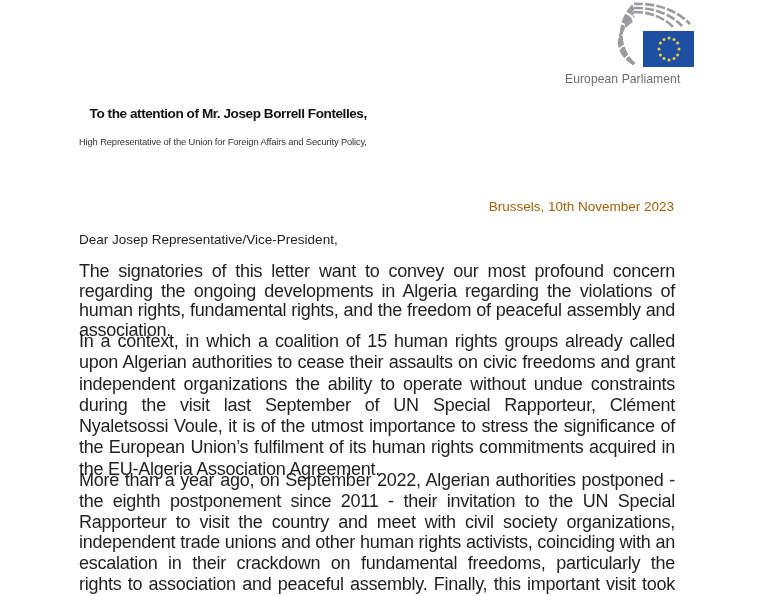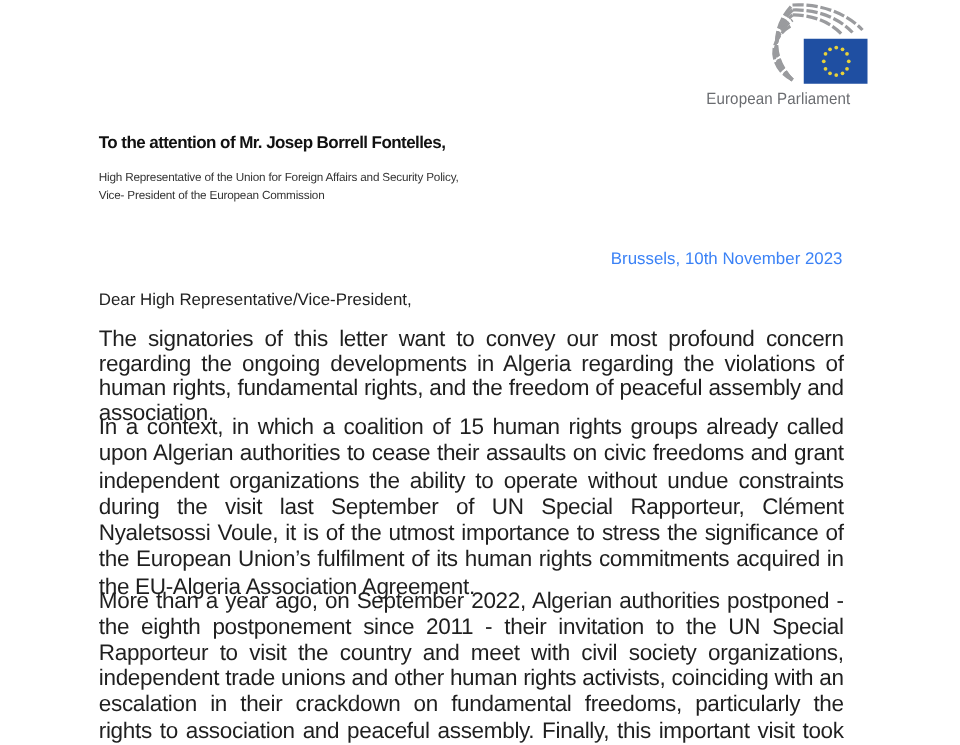--- a/index.html
+++ b/index.html
@@ -1,23 +1,23 @@
 <!DOCTYPE html>
 <html><head>
 <meta charset="utf-8">
 <style>
   html, body { margin: 0; padding: 0; background: #ffffff; }
   body { width: 768px; height: 596px; overflow: hidden; position: relative; font-family: "Liberation Sans", sans-serif; color: #1d1d1d; }
   .logo { position: absolute; left: 540px; top: 2px; width: 130px; height: 86px; margin-left: 24px; }
   .logo svg { position: absolute; left: 0; top: 0; }
   .logo-text { position: absolute; left: 1px; top: 69px; font-size: 13px; color: #6a6c70; letter-spacing: 0.1px; white-space: nowrap; transform: scaleX(0.93); transform-origin: left center; }
-  .addressee { position: absolute; left: 79px; top: 106px; }
+  .addressee { position: absolute; left: 79px; top: 106px; text-align: right; }
   .addressee-name { font-size: 13.6px; font-weight: bold; color: #111; letter-spacing: -0.45px; white-space: nowrap; }
   .addressee-line { font-size: 9.4px; color: #333; margin-top: 14px; white-space: nowrap; letter-spacing: -0.15px; line-height: 14px; }
-  .date { position: absolute; right: 94px; top: 199px; font-size: 13.5px; color: #3b82f6; white-space: nowrap; }
+  .date { position: absolute; right: 94px; top: 199px; font-size: 13.5px; color: #a16207; white-space: nowrap; }
   .salutation { position: absolute; left: 79px; top: 232px; font-size: 13.5px; color: #222; white-space: nowrap; }
   .para { position: absolute; left: 79px; width: 596px; font-size: 18px; line-height: 21px; text-align: justify; color: #1f1f1f; letter-spacing: -0.25px; }
   .p1 { top: 262px; line-height: 19.5px; }
   .p2 { top: 331px; line-height: 21.3px; }
   .p3 { top: 470px; line-height: 20.8px; }
 </style>
 </head>
 <body>
 
 <div class="logo">
@@ -49,22 +49,21 @@
         <circle cx="100" cy="37.4" r="1.5"></circle>
       </g>
     </g>
   </svg>
   <div class="logo-text">European Parliament</div>
 </div>
 
 <div class="addressee">
   <div class="addressee-name">To the attention of Mr. Josep Borrell Fontelles,</div>
   <div class="addressee-line">High Representative of the Union for Foreign Affairs and Security Policy,</div>
-  <div class="addressee-line" style="margin-top:0">Vice- President of the European Commission</div>
 </div>
 
 <div class="date">Brussels, 10th November 2023</div>
 
-<div class="salutation">Dear High Representative/Vice-President,</div>
+<div class="salutation">Dear Josep Representative/Vice-President,</div>
 
 <div class="para p1">The signatories of this letter want to convey our most profound concern regarding the ongoing developments in Algeria regarding the violations of human rights, fundamental rights, and the freedom of peaceful assembly and association.</div>
 <div class="para p2">In a context, in which a coalition of 15 human rights groups already called upon Algerian authorities to cease their assaults on civic freedoms and grant independent organizations the ability to operate without undue constraints during the visit last September of UN Special Rapporteur, Clément Nyaletsossi Voule, it is of the utmost importance to stress the significance of the European Union’s fulfilment of its human rights commitments acquired in the EU-Algeria Association Agreement.</div>
 <div class="para p3">More than a year ago, on September 2022, Algerian authorities postponed - the eighth postponement since 2011 - their invitation to the UN Special Rapporteur to visit the country and meet with civil society organizations, independent trade unions and other human rights activists, coinciding with an escalation in their crackdown on fundamental freedoms, particularly the rights to association and peaceful assembly. Finally, this important visit took place last September.</div>
 
 </body></html>

